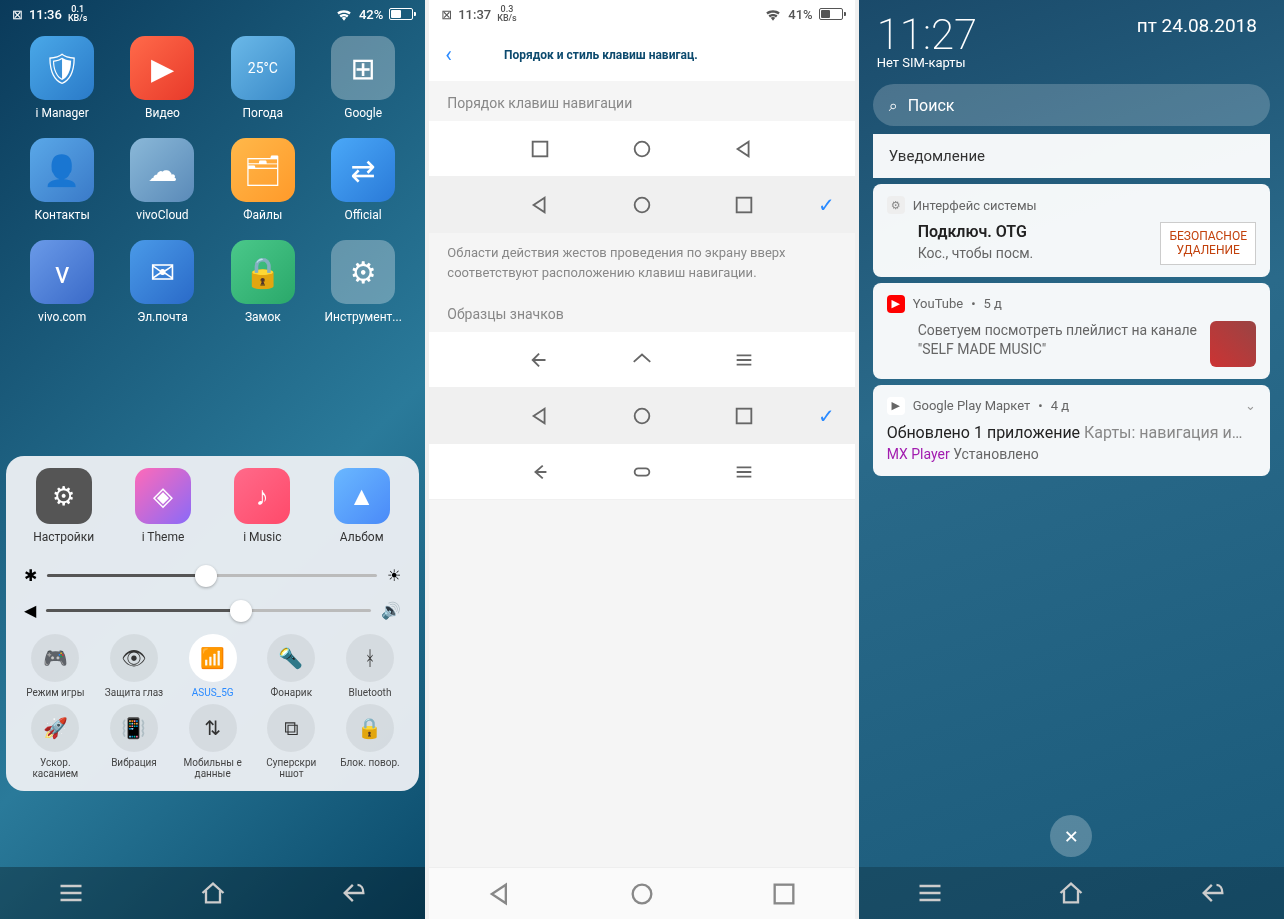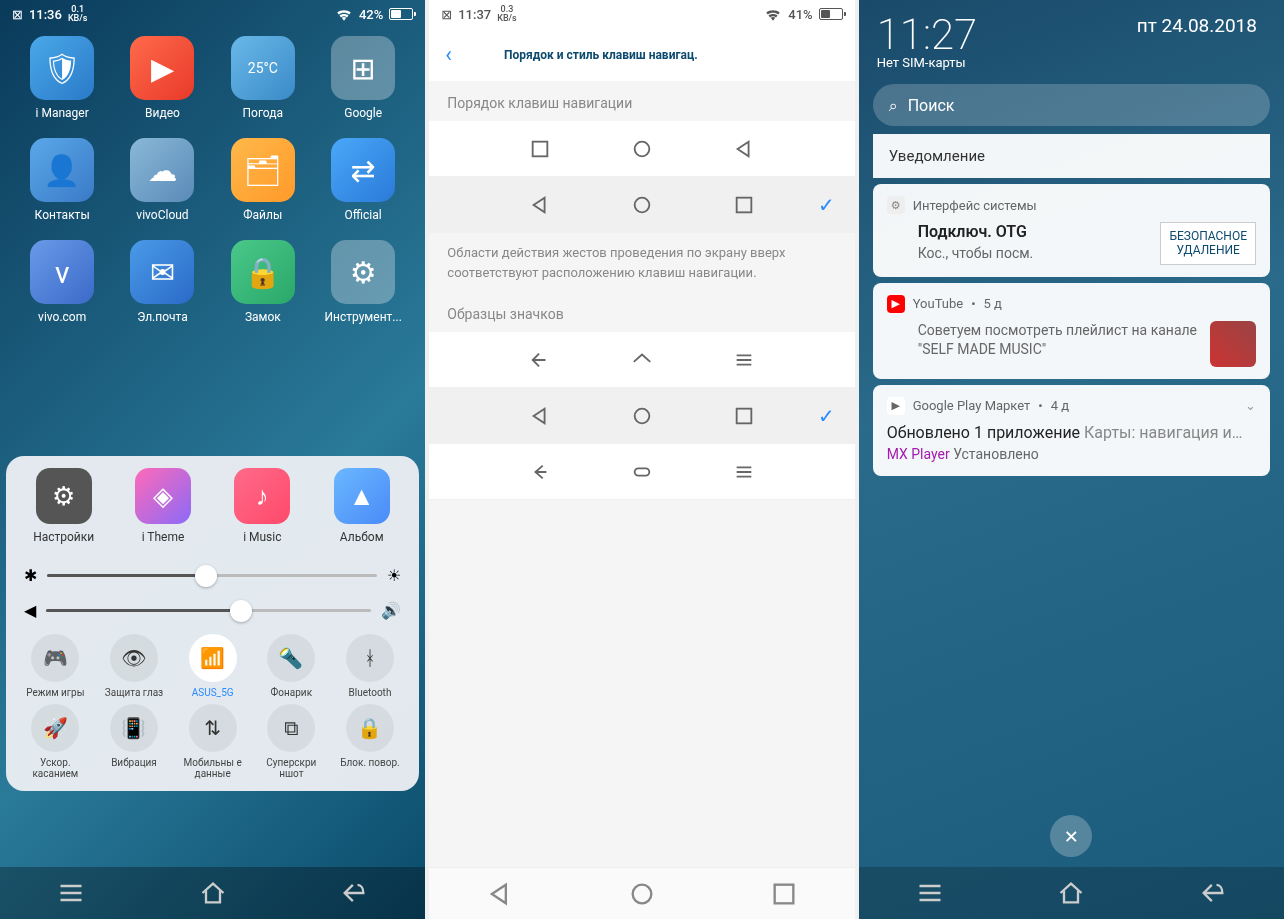--- a/index.html
+++ b/index.html
@@ -66,21 +66,21 @@
 .p3-sim { font-size: 13px; margin-top: -4px; }
 .search-bar { margin: 8px 14px; background: rgba(255,255,255,0.2); border-radius: 22px; height: 42px; display: flex; align-items: center; padding: 0 16px; gap: 10px; color: #fff; }
 .notif-header { margin: 8px 14px 6px; background: rgba(255,255,255,0.95); border-radius: 0; padding: 13px 16px; font-size: 15px; color: #333; }
 .notif-card { margin: 6px 14px; background: rgba(255,255,255,0.95); border-radius: 8px; padding: 12px 14px; }
 .notif-app-row { display: flex; align-items: center; gap: 8px; font-size: 13px; color: #666; margin-bottom: 8px; }
 .notif-app-icon { width: 18px; height: 18px; border-radius: 4px; display: flex; align-items: center; justify-content: center; font-size: 11px; }
 .notif-title { font-size: 16px; color: #222; margin-bottom: 3px; }
 .notif-body { font-size: 14px; color: #666; line-height: 1.4; }
 .notif-main { display: flex; gap: 10px; align-items: flex-start; }
 .notif-content { flex: 1; margin-left: 31px; }
-.notif-action-btn { background: #fff; border: 1px solid #ccc; padding: 6px 8px; font-size: 12px; text-align: center; color: #0c4a6e; line-height: 1.2; }
+.notif-action-btn { background: #fff; border: 1px solid #ccc; padding: 6px 8px; font-size: 12px; text-align: center; color: #c2410c; line-height: 1.2; }
 .notif-thumb { width: 46px; height: 46px; border-radius: 6px; background: linear-gradient(45deg,#c33,#944); flex-shrink: 0; }
 .chevron-down { margin-left: auto; color: #999; }
 .close-btn { position: absolute; bottom: 62px; left: 50%; transform: translateX(-50%); width: 42px; height: 42px; border-radius: 50%; background: rgba(255,255,255,0.25); display: flex; align-items: center; justify-content: center; color: #fff; font-size: 18px; }
 
 svg { width: 100%; height: 100%; }
 .wifi-svg { width: 18px; height: 14px; }
 </style>
 </head>
 <body>
 

